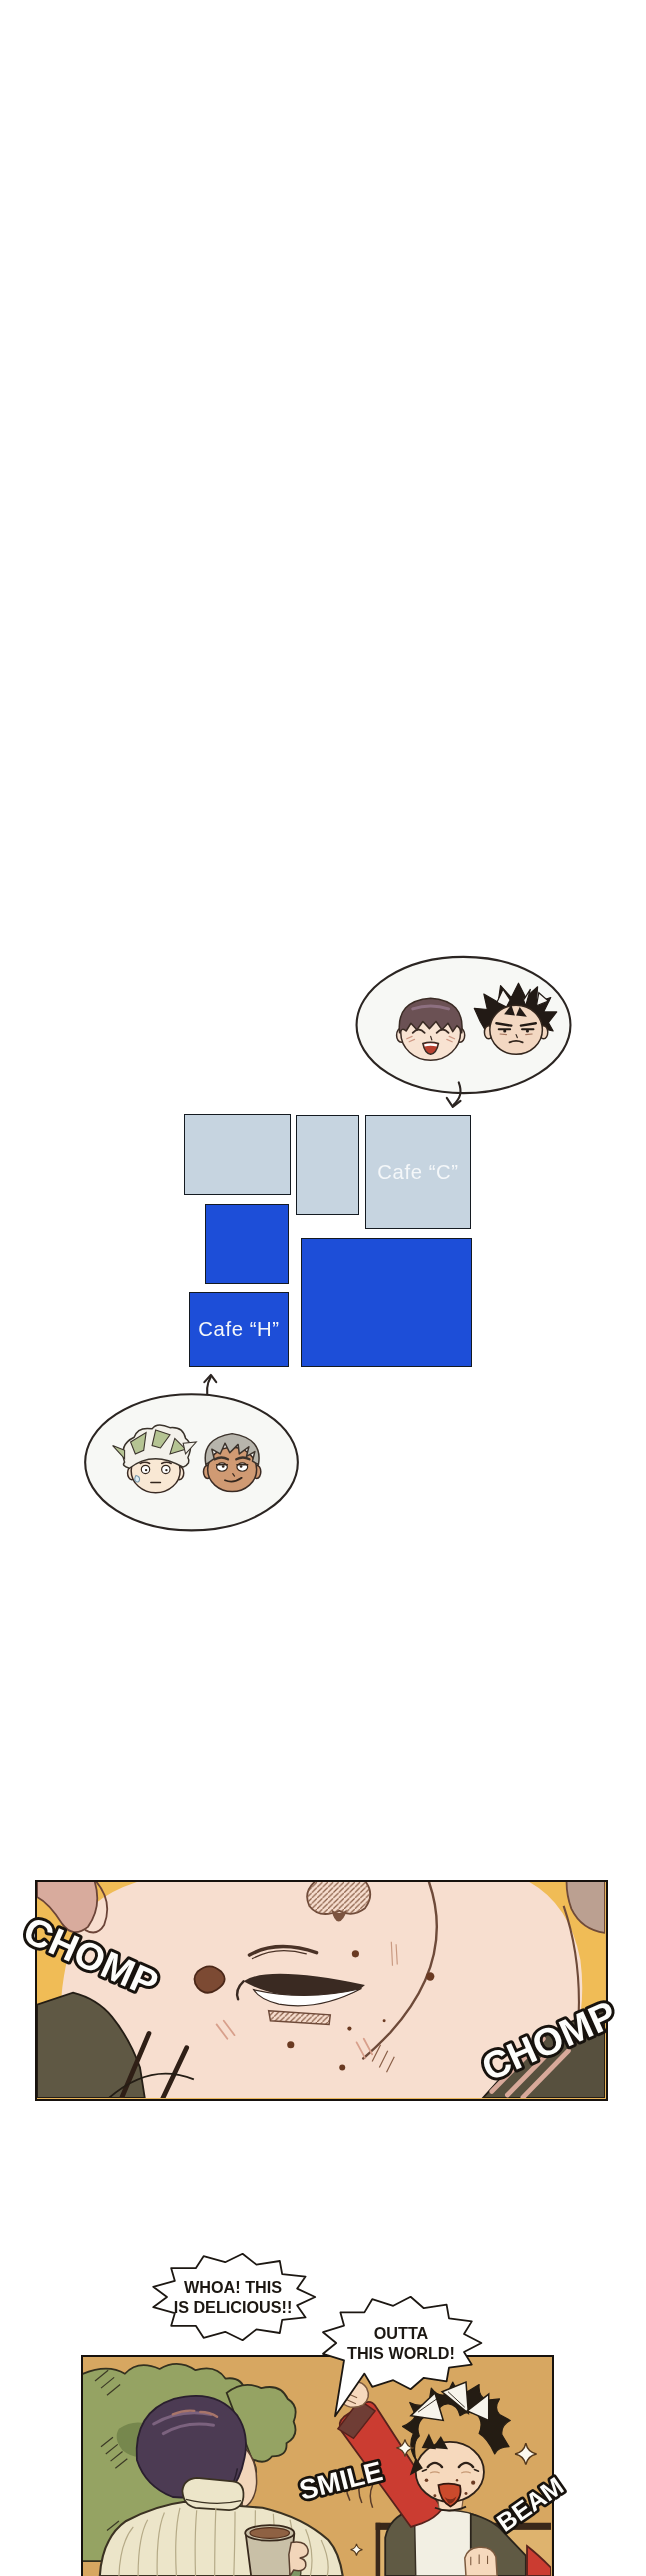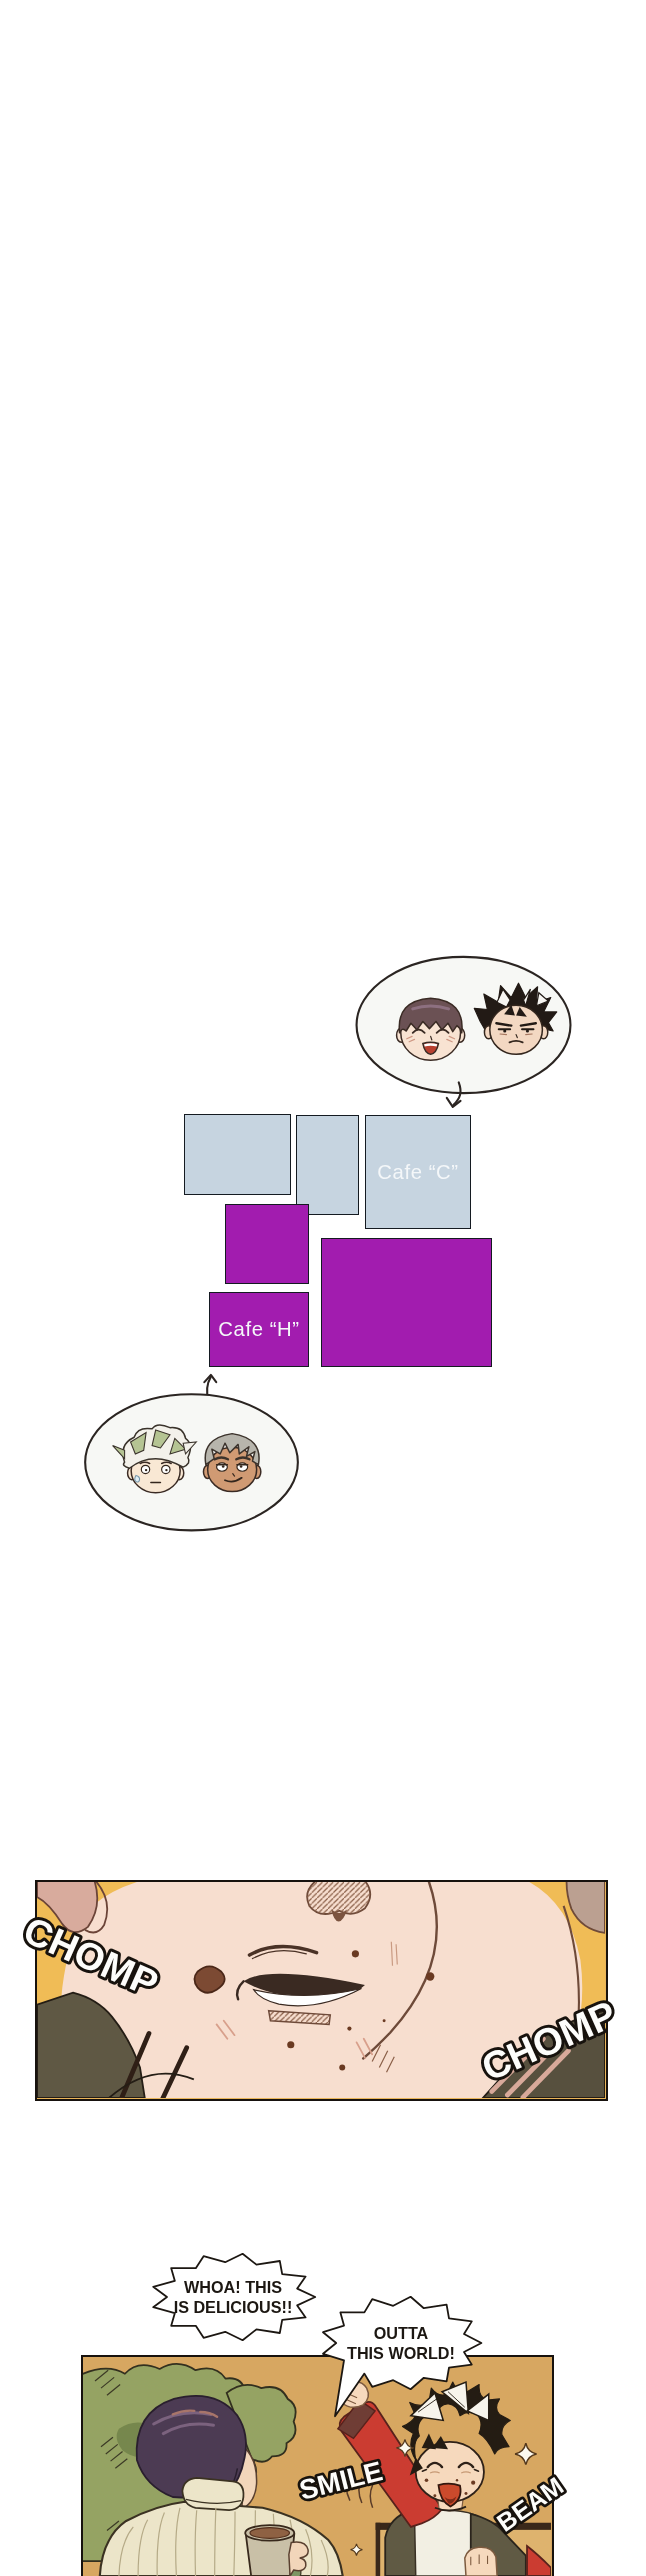--- a/index.html
+++ b/index.html
@@ -2,21 +2,21 @@
 <html style="font-size:9.6px"><head>
 <meta charset="utf-8">
 <style>
   html,body{margin:0;padding:0;background:#ffffff;}
   #page{position:relative;width:646px;height:2576px;background:#ffffff;overflow:hidden;
         font-family:"Liberation Sans",sans-serif;}
   .abs{position:absolute;}
   .map-box{position:absolute;box-sizing:border-box;border:1.8px solid #141a21;
            display:flex;align-items:center;justify-content:center;}
   .map-box.light{background:#c6d4e0;}
-  .map-box.dark{background:#a21caf;margin-left:20px;}
+  .map-box.dark{background:#1d4ed8;}
   .map-label{color:#f4f7f9;font-size:20.3px;font-weight:400;letter-spacing:0.6px;
              font-family:"Liberation Sans",sans-serif;}
   .panel{position:absolute;box-sizing:border-box;border:2.4px solid #17120e;overflow:hidden;}
   #chomp-panel{left:35px;top:1880px;width:573px;height:221px;background:#e9b55a;}
   #cafe-panel{left:81px;top:2355px;width:473px;height:224px;background:#d7a761;}
   svg{display:block;overflow:visible;}
   text.sfx{font-family:"Liberation Sans",sans-serif;font-weight:bold;fill:#fdfdfb;
            stroke:#17120d;paint-order:stroke;stroke-linejoin:round;text-anchor:middle;}
   text.speech{font-family:"Liberation Sans",sans-serif;font-weight:bold;fill:#1c1712;
               text-anchor:middle;}

